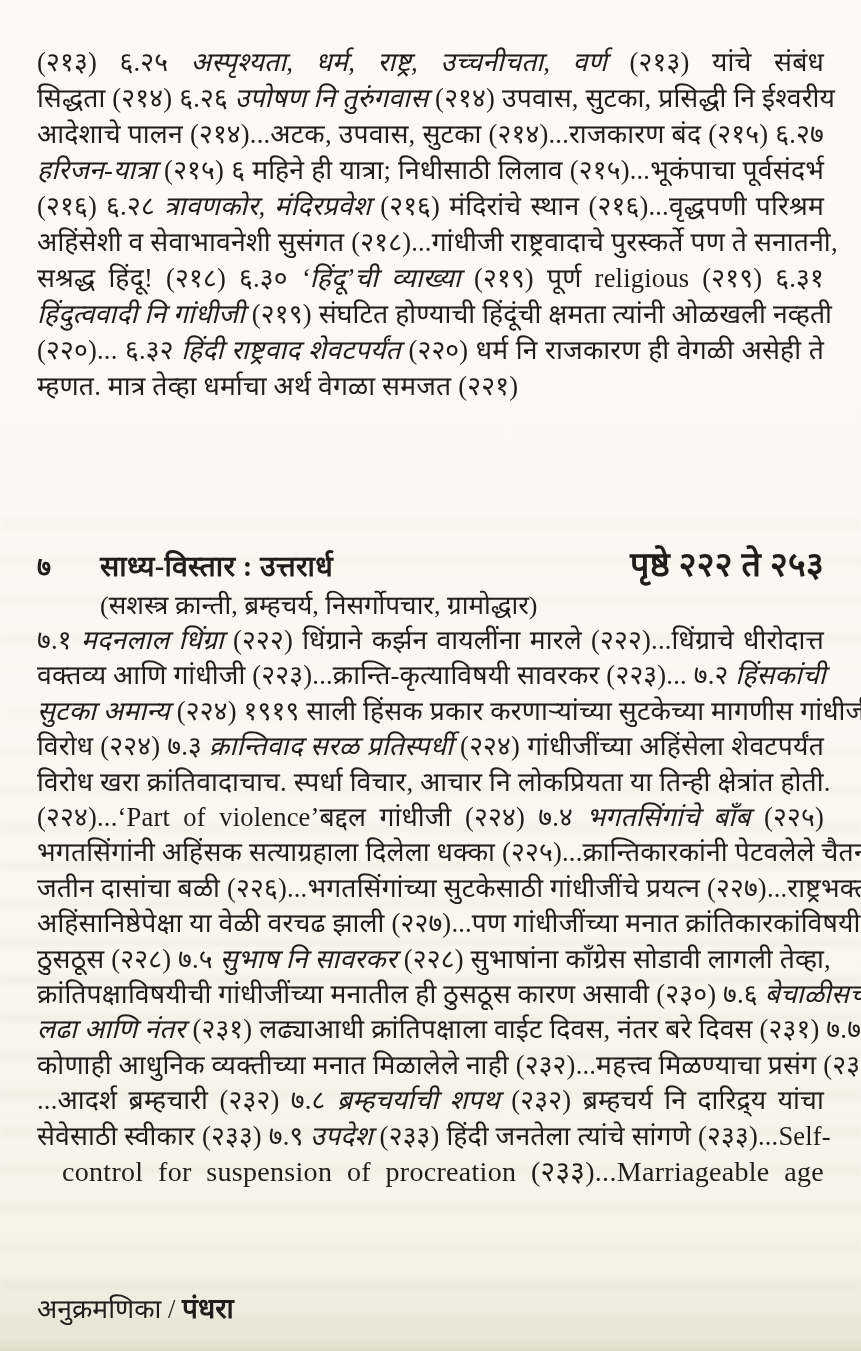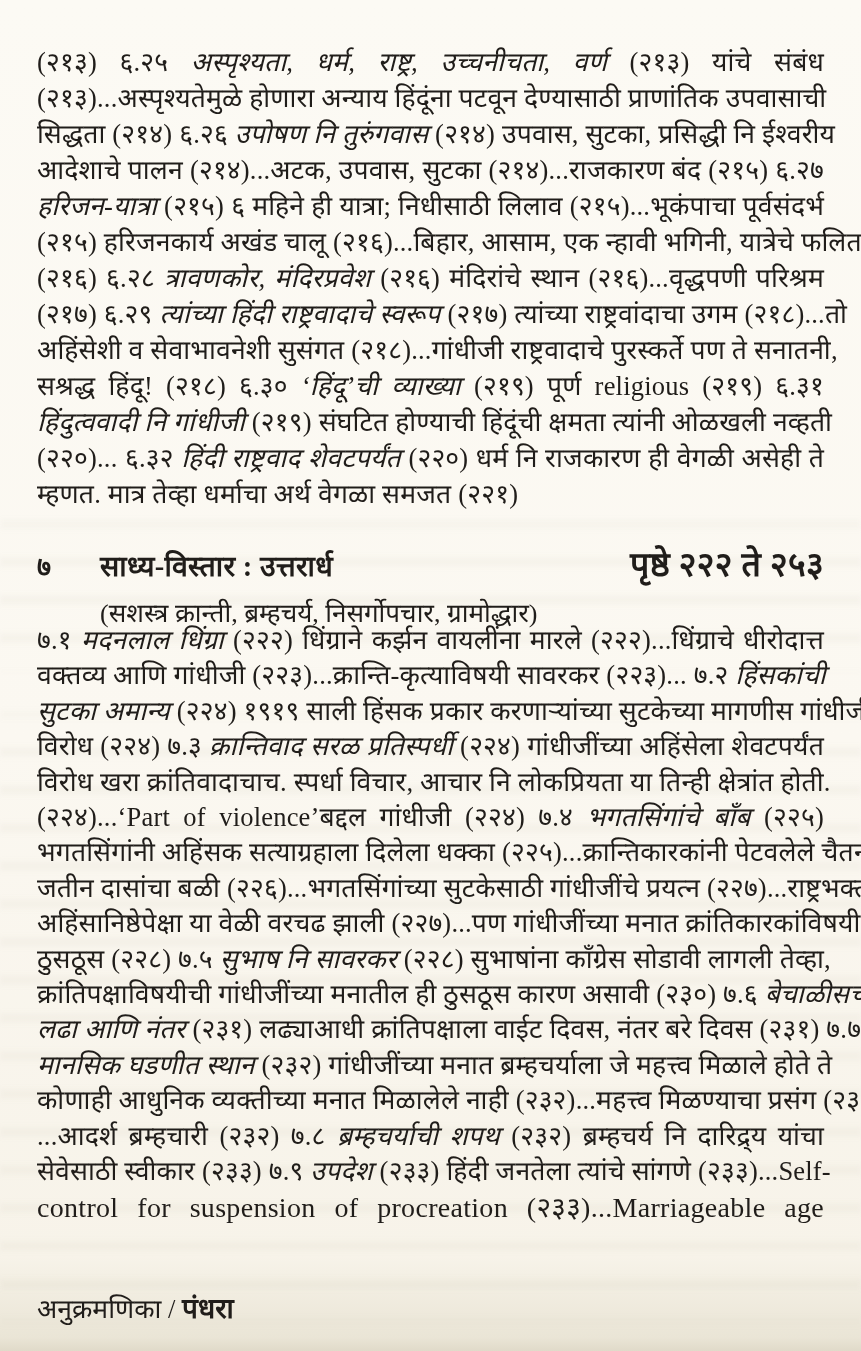--- a/index.html
+++ b/index.html
@@ -36,55 +36,52 @@
     font-size: 26.5px;
     line-height: 36px;
     letter-spacing: 0.2px;
     text-align: justify;
     text-align-last: justify;
     white-space: nowrap;
   }
   #block2 .toc-line { line-height: 35.4px; }
   .toc-line.last { text-align-last: left; }
   .toc-line .it { font-style: italic; }
-  .toc-line.en-line { font-size: 28px; letter-spacing: 0.3px; }
+  .toc-line.en-line { font-size: 28px; letter-spacing: 0.3px; margin-left: 25px; }
 
   .chapter-heading { position: absolute; left: 0; right: 0; top: 540px; }
   .heading-row { display: flex; align-items: baseline; font-weight: bold; }
   .ch-num { width: 63px; font-size: 27px; }
   .ch-title { flex: 1 1 auto; font-size: 28.5px; letter-spacing: 0.3px; }
   .ch-pages { font-size: 34px; letter-spacing: 0.3px; }
   .ch-subtitle {
-    margin-left: 63px; margin-top: 8px;
+    margin-left: 63px; 
     font-size: 26px; font-weight: normal;
   }
 
   .page-footer {
     position: absolute; right: 0; top: 1288px; left: 0;
     font-size: 26.5px;
   }
   .page-footer .bold { font-weight: bold; font-size: 28px; }
 </style>
 </head>
 <body>
 
 <div class="page">
   <div class="bleed"></div>
 
   <div class="sheet-content">
 
     <section class="toc-block" id="block1">
         <div class="toc-line"><span>(२१३) ६.२५ </span><span class="it">अस्पृश्यता, धर्म, राष्ट्र, उच्चनीचता, वर्ण</span><span> (२१३) यांचे संबंध</span></div>
-        <div class="toc-line"><span>(२१३)...अस्पृश्यतेमुळे होणारा अन्याय हिंदूंना पटवून देण्यासाठी प्राणांतिक उपवासाची</span></div>
         <div class="toc-line"><span>सिद्धता (२१४) ६.२६ </span><span class="it">उपोषण नि तुरुंगवास</span><span> (२१४) उपवास, सुटका, प्रसिद्धी नि ईश्वरीय</span></div>
         <div class="toc-line"><span>आदेशाचे पालन (२१४)...अटक, उपवास, सुटका (२१४)...राजकारण बंद (२१५) ६.२७</span></div>
         <div class="toc-line"><span class="it">हरिजन-यात्रा</span><span> (२१५) ६ महिने ही यात्रा; निधीसाठी लिलाव (२१५)...भूकंपाचा पूर्वसंदर्भ</span></div>
-        <div class="toc-line"><span>(२१५) हरिजनकार्य अखंड चालू (२१६)...बिहार, आसाम, एक न्हावी भगिनी, यात्रेचे फलित</span></div>
         <div class="toc-line"><span>(२१६) ६.२८ </span><span class="it">त्रावणकोर, मंदिरप्रवेश</span><span> (२१६) मंदिरांचे स्थान (२१६)...वृद्धपणी परिश्रम</span></div>
-        <div class="toc-line"><span>(२१७) ६.२९ </span><span class="it">त्यांच्या हिंदी राष्ट्रवादाचे स्वरूप</span><span> (२१७) त्यांच्या राष्ट्रवांदाचा उगम (२१८)...तो</span></div>
         <div class="toc-line"><span>अहिंसेशी व सेवाभावनेशी सुसंगत (२१८)...गांधीजी राष्ट्रवादाचे पुरस्कर्ते पण ते सनातनी,</span></div>
         <div class="toc-line"><span>सश्रद्ध हिंदू! (२१८) ६.३० </span><span class="it">‘हिंदू’ची व्याख्या</span><span> (२१९) पूर्ण religious (२१९) ६.३१</span></div>
         <div class="toc-line"><span class="it">हिंदुत्ववादी नि गांधीजी</span><span> (२१९) संघटित होण्याची हिंदूंची क्षमता त्यांनी ओळखली नव्हती</span></div>
         <div class="toc-line"><span>(२२०)... ६.३२ </span><span class="it">हिंदी राष्ट्रवाद शेवटपर्यंत</span><span> (२२०) धर्म नि राजकारण ही वेगळी असेही ते</span></div>
         <div class="toc-line last"><span>म्हणत. मात्र तेव्हा धर्माचा अर्थ वेगळा समजत (२२१)</span></div>
       </section>
 
     <header class="chapter-heading">
       <div class="heading-row">
         <span class="ch-num">७</span>
@@ -100,21 +97,20 @@
         <div class="toc-line"><span class="it">सुटका अमान्य</span><span> (२२४) १९१९ साली हिंसक प्रकार करणाऱ्यांच्या सुटकेच्या मागणीस गांधीजींचा</span></div>
         <div class="toc-line"><span>विरोध (२२४) ७.३ </span><span class="it">क्रान्तिवाद सरळ प्रतिस्पर्धी</span><span> (२२४) गांधीजींच्या अहिंसेला शेवटपर्यंत</span></div>
         <div class="toc-line"><span>विरोध खरा क्रांतिवादाचाच. स्पर्धा विचार, आचार नि लोकप्रियता या तिन्ही क्षेत्रांत होती.</span></div>
         <div class="toc-line"><span>(२२४)...‘Part of violence’बद्दल गांधीजी (२२४) ७.४ </span><span class="it">भगतसिंगांचे बाँब</span><span> (२२५)</span></div>
         <div class="toc-line"><span>भगतसिंगांनी अहिंसक सत्याग्रहाला दिलेला धक्का (२२५)...क्रान्तिकारकांनी पेटवलेले चैतन्य.</span></div>
         <div class="toc-line"><span>जतीन दासांचा बळी (२२६)...भगतसिंगांच्या सुटकेसाठी गांधीजींचे प्रयत्न (२२७)...राष्ट्रभक्ती</span></div>
         <div class="toc-line"><span>अहिंसानिष्ठेपेक्षा या वेळी वरचढ झाली (२२७)...पण गांधीजींच्या मनात क्रांतिकारकांविषयी</span></div>
         <div class="toc-line"><span>ठुसठूस (२२८) ७.५ </span><span class="it">सुभाष नि सावरकर</span><span> (२२८) सुभाषांना काँग्रेस सोडावी लागली तेव्हा,</span></div>
         <div class="toc-line"><span>क्रांतिपक्षाविषयीची गांधीजींच्या मनातील ही ठुसठूस कारण असावी (२३०) ७.६ </span><span class="it">बेचाळीसचा</span></div>
         <div class="toc-line"><span class="it">लढा आणि नंतर</span><span> (२३१) लढ्याआधी क्रांतिपक्षाला वाईट दिवस, नंतर बरे दिवस (२३१) ७.७</span></div>
-        <div class="toc-line"><span class="it">मानसिक घडणीत स्थान</span><span> (२३२) गांधीजींच्या मनात ब्रम्हचर्याला जे महत्त्व मिळाले होते ते</span></div>
         <div class="toc-line"><span>कोणाही आधुनिक व्यक्तीच्या मनात मिळालेले नाही (२३२)...महत्त्व मिळण्याचा प्रसंग (२३२)</span></div>
         <div class="toc-line"><span>...आदर्श ब्रम्हचारी (२३२) ७.८ </span><span class="it">ब्रम्हचर्याची शपथ</span><span> (२३२) ब्रम्हचर्य नि दारिद्र्य यांचा</span></div>
         <div class="toc-line"><span>सेवेसाठी स्वीकार (२३३) ७.९ </span><span class="it">उपदेश</span><span> (२३३) हिंदी जनतेला त्यांचे सांगणे (२३३)...Self-</span></div>
         <div class="toc-line en-line"><span>control for suspension of procreation (२३३)...Marriageable age</span></div>
       </section>
 
     <footer class="page-footer">
       <span>अनुक्रमणिका / </span><span class="bold">पंधरा</span>
     </footer>
 

